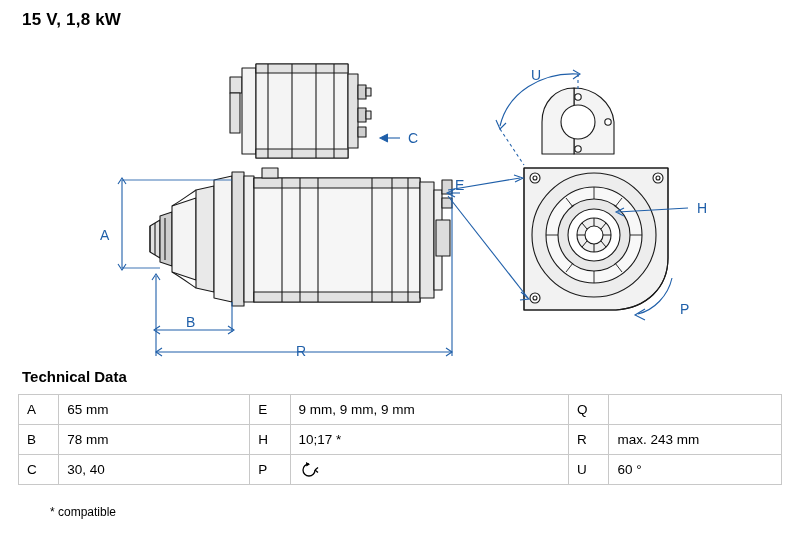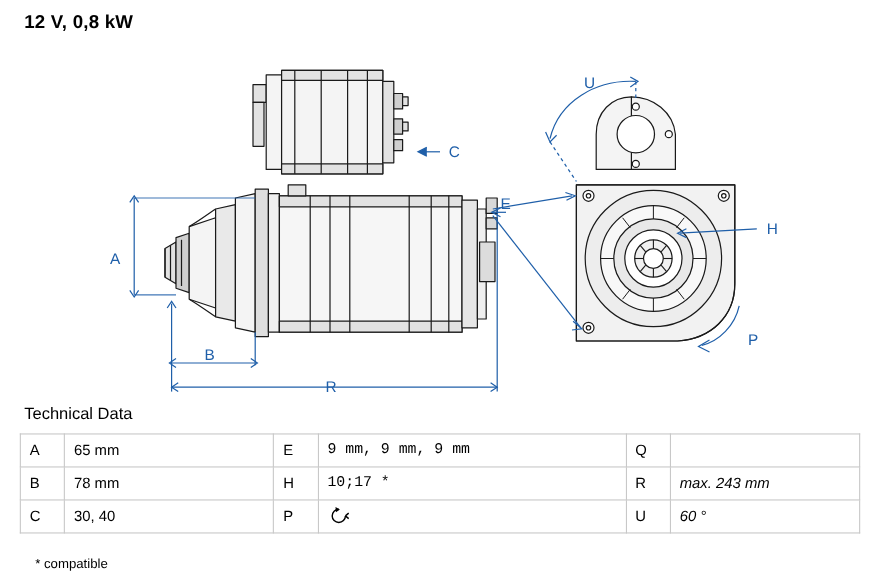--- a/index.html
+++ b/index.html
@@ -33,21 +33,21 @@
     left: 0;
     top: 30px;
     width: 800px;
     height: 330px;
   }
   .tech-heading {
     position: absolute;
     left: 22px;
     top: 368px;
     font-size: 15px;
-    font-weight: normal;
+    font-weight: bold;
   }
   table.tech {
     position: absolute;
     left: 18px;
     top: 394px;
     width: 764px;
     border-collapse: collapse;
     font-size: 13.5px;
   }
   table.tech td {
@@ -56,42 +56,42 @@
     padding: 0 8px;
     vertical-align: middle;
     white-space: nowrap;
   }
   td.key {
     width: 26px;
     text-align: left;
     padding-left: 9px;
   }
   td.val-a { width: 200px; }
-  td.val-b { width: 290px; font-family: Liberation Mono, monospace; }
-  td.val-c { width: 170px; font-style: italic; }
+  td.val-b { width: 290px; }
+  td.val-c { width: 170px; }
   .footnote {
     position: absolute;
-    left: 32px;
+    left: 50px;
     top: 505px;
     font-size: 12px;
   }
   .p-icon {
     display: inline-block;
     width: 22px;
     height: 18px;
     vertical-align: -4px;
   }
   svg { display: block; }
 </style>
 </head>
 <body>
 
 <div class="page">
 
-  <div class="title">12 V, 0,8 kW</div>
+  <div class="title">15 V, 1,8 kW</div>
 
   <div class="drawing">
     <svg width="800" height="330" viewBox="0 0 800 330" xmlns="http://www.w3.org/2000/svg">
       <g fill="none" stroke="#1a1a1a" stroke-width="1.1" stroke-linejoin="round">
 
         <g>
           <rect x="230" y="47" width="12" height="16" fill="#e2e2e2"></rect>
           <rect x="242" y="38" width="14" height="86" fill="#f4f4f4"></rect>
           <rect x="256" y="34" width="92" height="94" fill="#f4f4f4"></rect>
           <rect x="256" y="34" width="92" height="9" fill="#e2e2e2"></rect>

